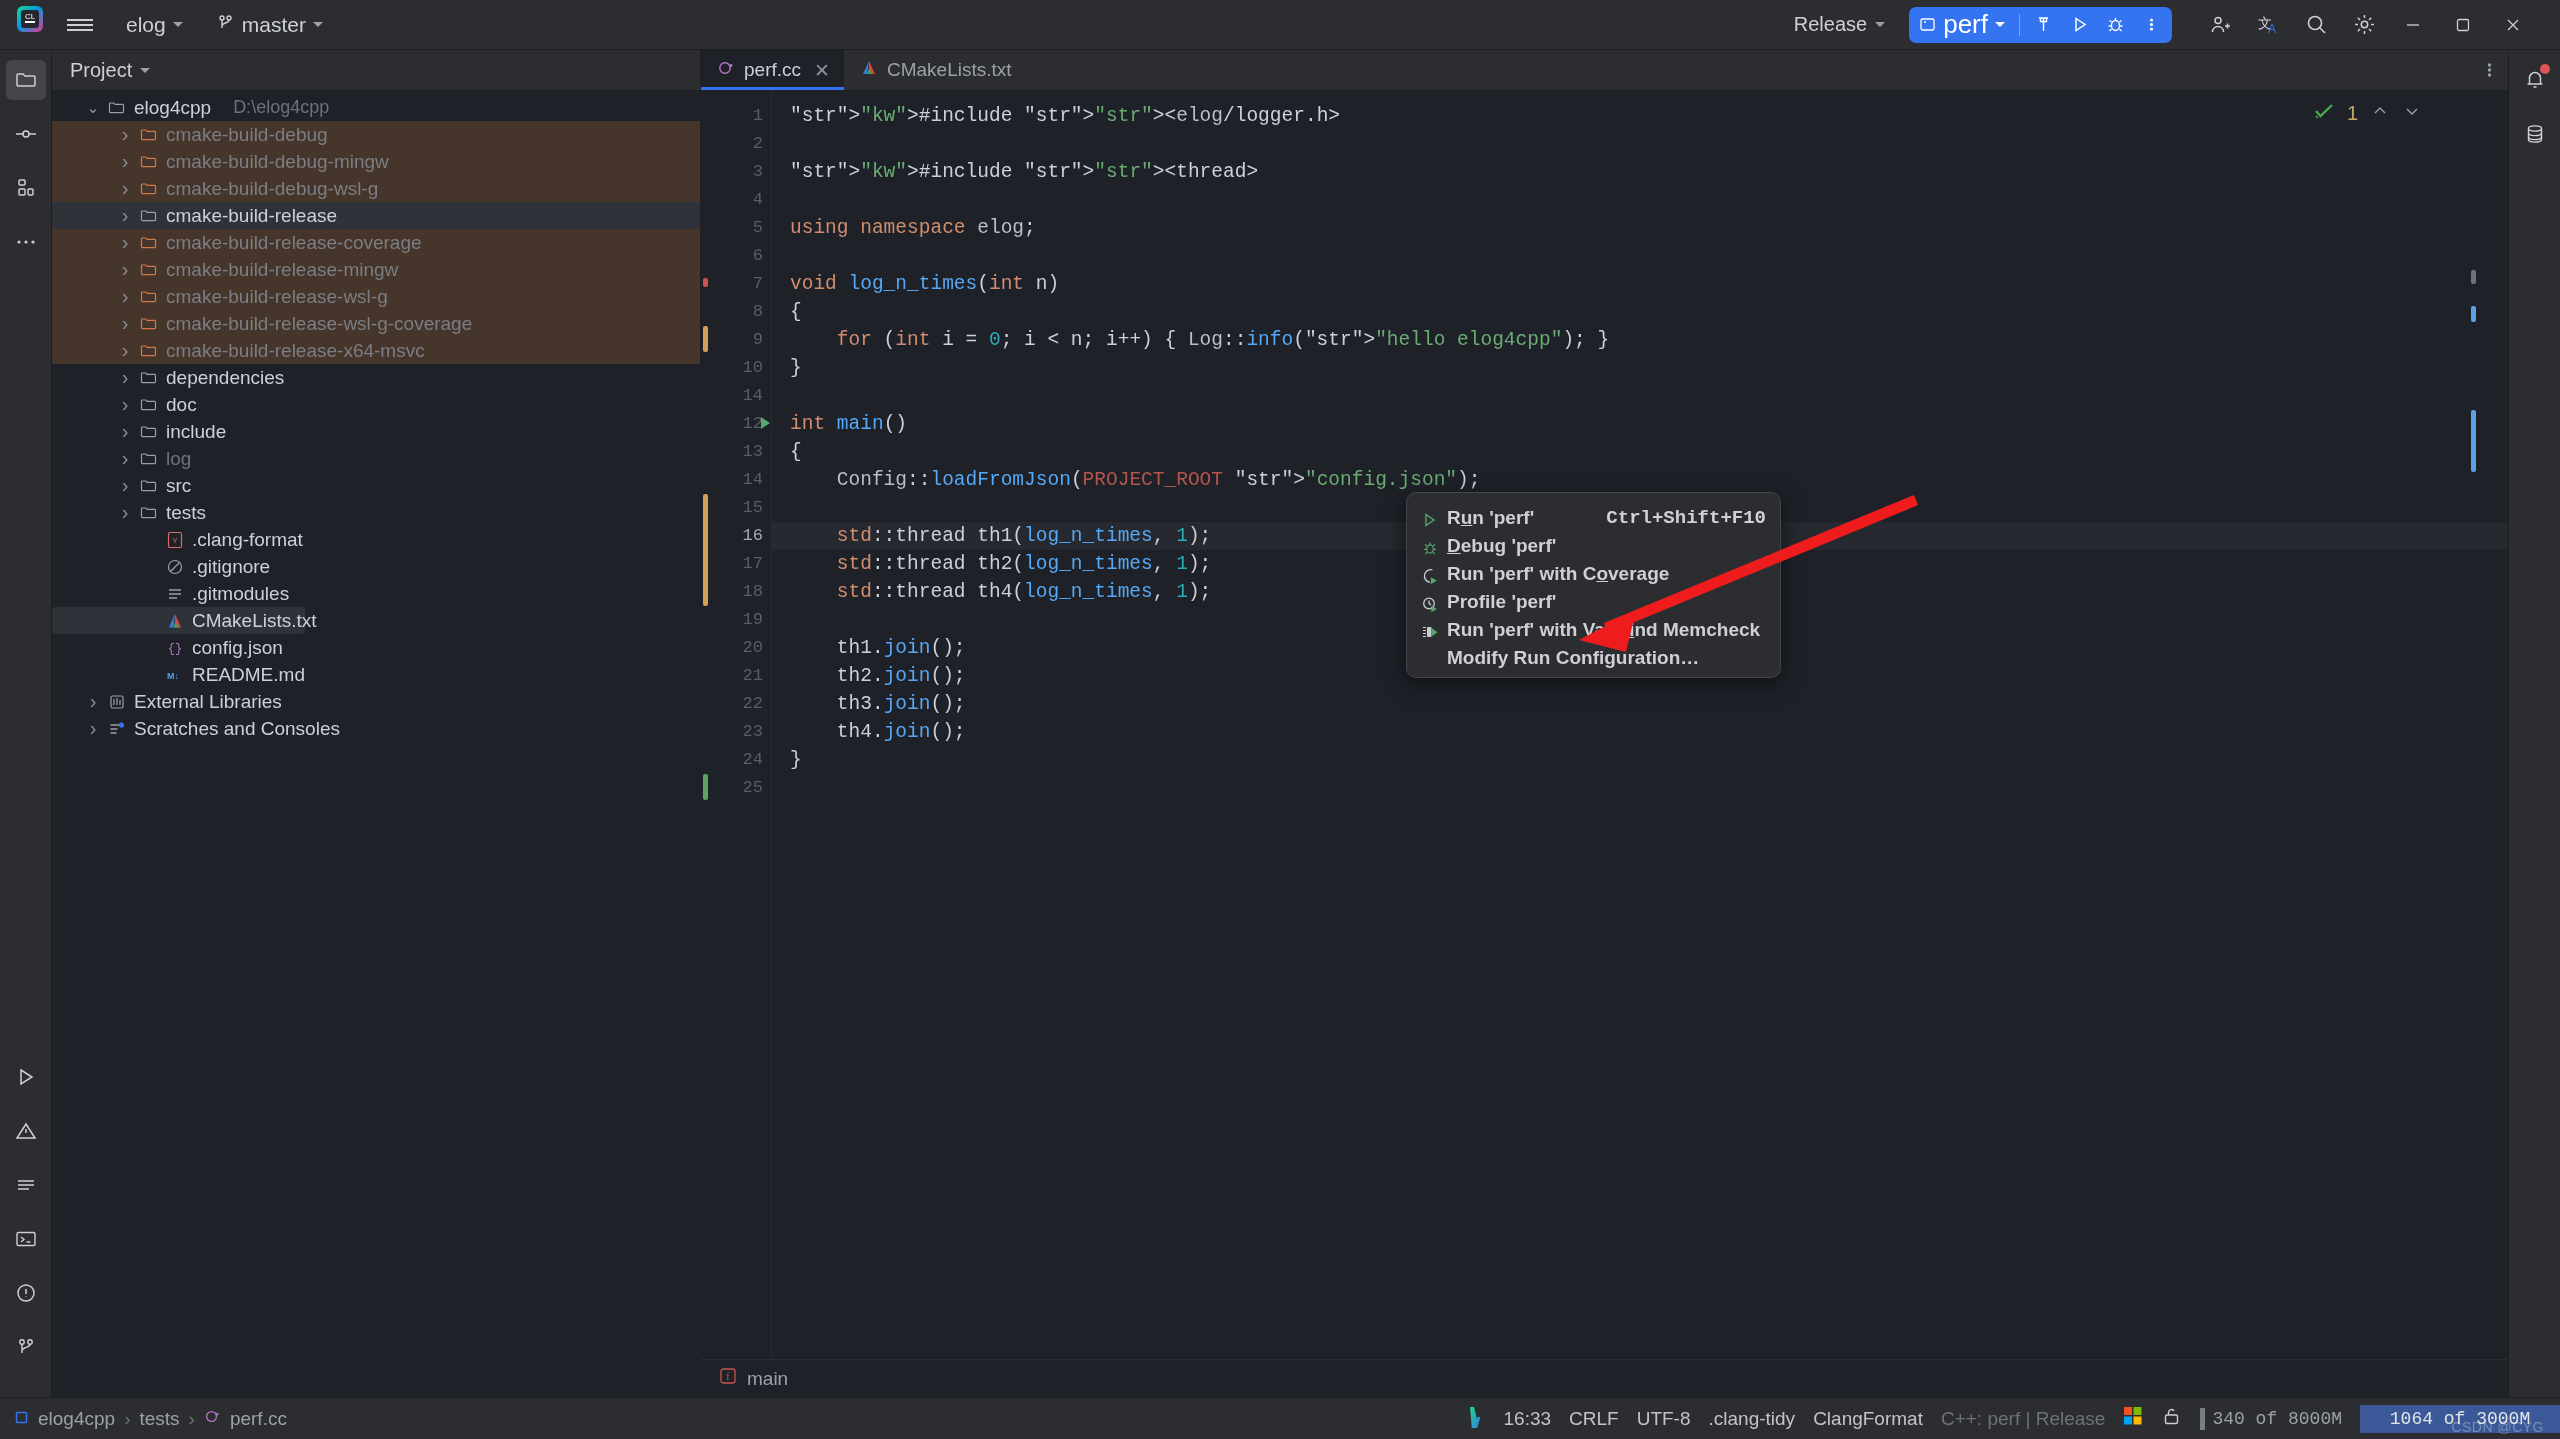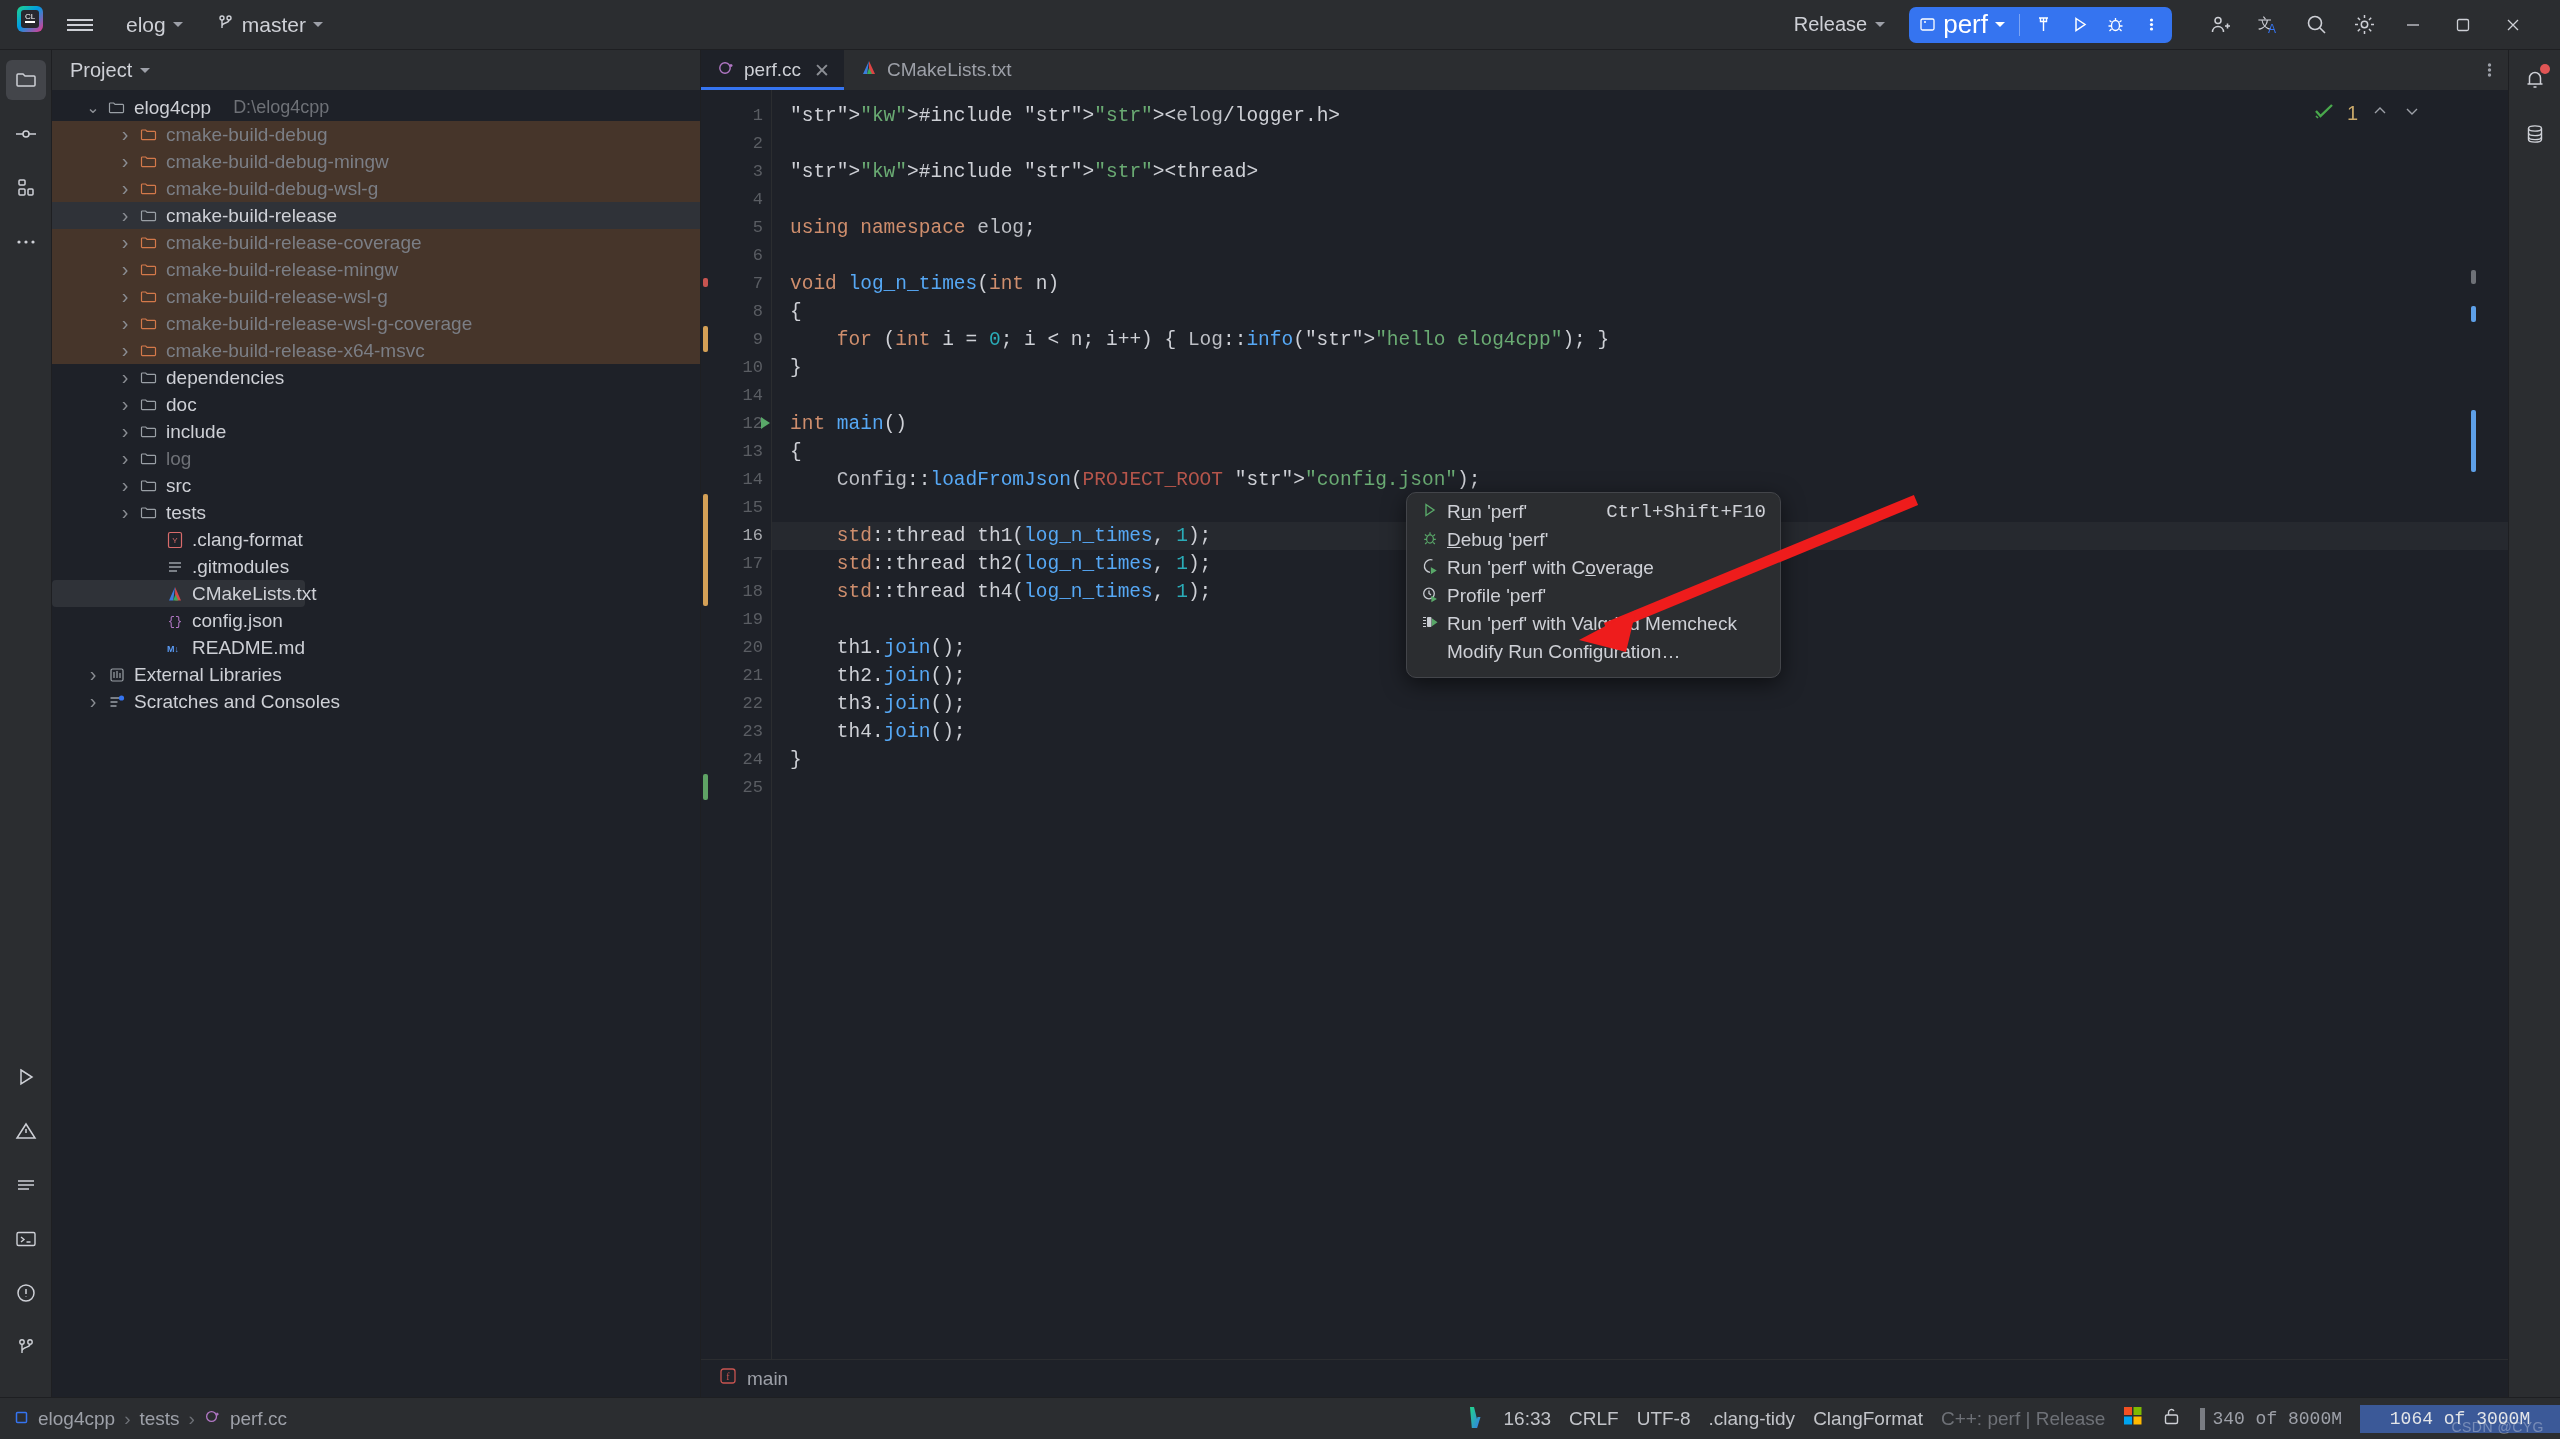--- a/index.html
+++ b/index.html
@@ -143,21 +143,21 @@
   .heap { display:flex; align-items:center; font-family:"Liberation Mono", monospace; font-size:18px; color:#9da0a8;}
   .heap .bar { width: 5px; height: 22px; background:#7a7d83; margin-right:7px;}
 
   
   .popup {
     position:absolute; left: 705px; top: 402px; width: 375px;
     background:#2b2d30; border:1px solid #43454a; border-radius: 10px;
     padding: 8px 0; z-index: 50;
     box-shadow: 0 6px 22px rgba(0,0,0,.55);
   }
-  .mi { display:flex; align-items:flex-start; height: 28px; padding: 0 14px 0 10px; font-size: 19px; color:#ced0d6; white-space:nowrap;}
+  .mi { display:flex; align-items:flex-end; height: 28px; padding: 0 14px 0 10px; font-size: 19px; color:#ced0d6; white-space:nowrap;font-weight:bold;}
   .mi .mico { width: 26px; flex:0 0 26px; display:flex; align-items:center; justify-content:center; }
   .mi .mlabel { margin-left: 4px; }
   .mi .mshort { margin-left:auto; font-size:19px; color:#ced0d6; font-family:"Liberation Mono", monospace;}
   .mnem { text-decoration: underline; }
 
   
   .annot-arrow { position:absolute; left: 0; top: 0; width: 2560px; height: 1439px; pointer-events:none; z-index: 60; }
   .watermark {
     position:absolute; right: 16px; bottom: 4px; font-size: 14px;
     color: rgba(255,255,255,.30); font-family:"Liberation Sans", sans-serif; letter-spacing:.5px;
@@ -516,20 +516,30 @@
           </div>
           <div class="node indent2b">
             <span class="arrow"></span>
             <span class="ico">
               <svg width="18" height="18" viewBox="0 0 18 18">
                 <rect x="2.5" y="1.5" width="13" height="15" rx="1.6" fill="none" stroke="#d86b6b" stroke-width="1.2"></rect>
                 <text x="9" y="12" font-size="8" fill="#d86b6b" text-anchor="middle" font-family="Liberation Sans">Y</text>
               </svg>
             </span>
             <span class="lbl">.clang-format</span>
+          </div>
+          <div class="node indent2b">
+            <span class="arrow"></span>
+            <span class="ico">
+              <svg width="18" height="18" viewBox="0 0 18 18">
+                <circle cx="9" cy="9" r="6.5" fill="none" stroke="#9aa0a6" stroke-width="1.2"></circle>
+                <path d="M4.5 13.5L13.5 4.5" stroke="#9aa0a6" stroke-width="1.2"></path>
+              </svg>
+            </span>
+            <span class="lbl">.gitignore</span>
           </div>
           <div class="node indent2b">
             <span class="arrow"></span>
             <span class="ico">
               <svg width="18" height="18" viewBox="0 0 18 18">
                 <path d="M3 5h12M3 9h12M3 13h8" stroke="#9aa0a6" stroke-width="1.3"></path>
               </svg>
             </span>
             <span class="lbl">.gitmodules</span>
           </div>

